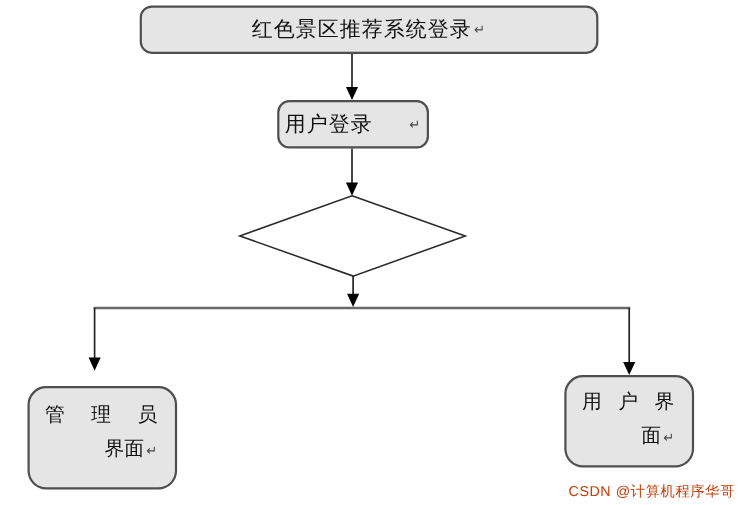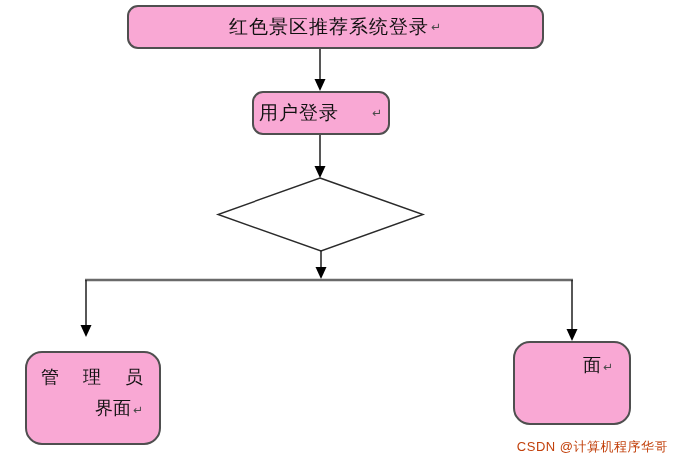--- a/index.html
+++ b/index.html
@@ -19,21 +19,21 @@
     position: absolute;
     left: 0;
     top: 0;
     width: 673px;
     height: 459px;
   }
   .flow-box {
     position: absolute;
     box-sizing: border-box;
     border: 2px solid #4f4f4f;
-    background: #f9a8d4;
+    background: #e5e5e5;
     color: #111111;
   }
   .title-box {
     left: 127px; top: 5px;
     width: 417px; height: 44px;
     border-radius: 11px;
     display: flex;
     align-items: center;
     justify-content: center;
     font-size: 19px;
@@ -138,20 +138,21 @@
 
 
   <div class="flow-box admin-box">
     <div class="justify-line">管 理 员</div>
     <div class="plain-line">
       <span>界面</span><span class="return-mark">↵</span>
     </div>
   </div>
 
   <div class="flow-box user-box">
+    <div class="justify-line">用 户 界</div>
     <div class="plain-line">
       <span>面</span><span class="return-mark">↵</span>
     </div>
   </div>
 
   <div class="watermark">CSDN @计算机程序华哥</div>
 
 </div>
 
 </body></html>

